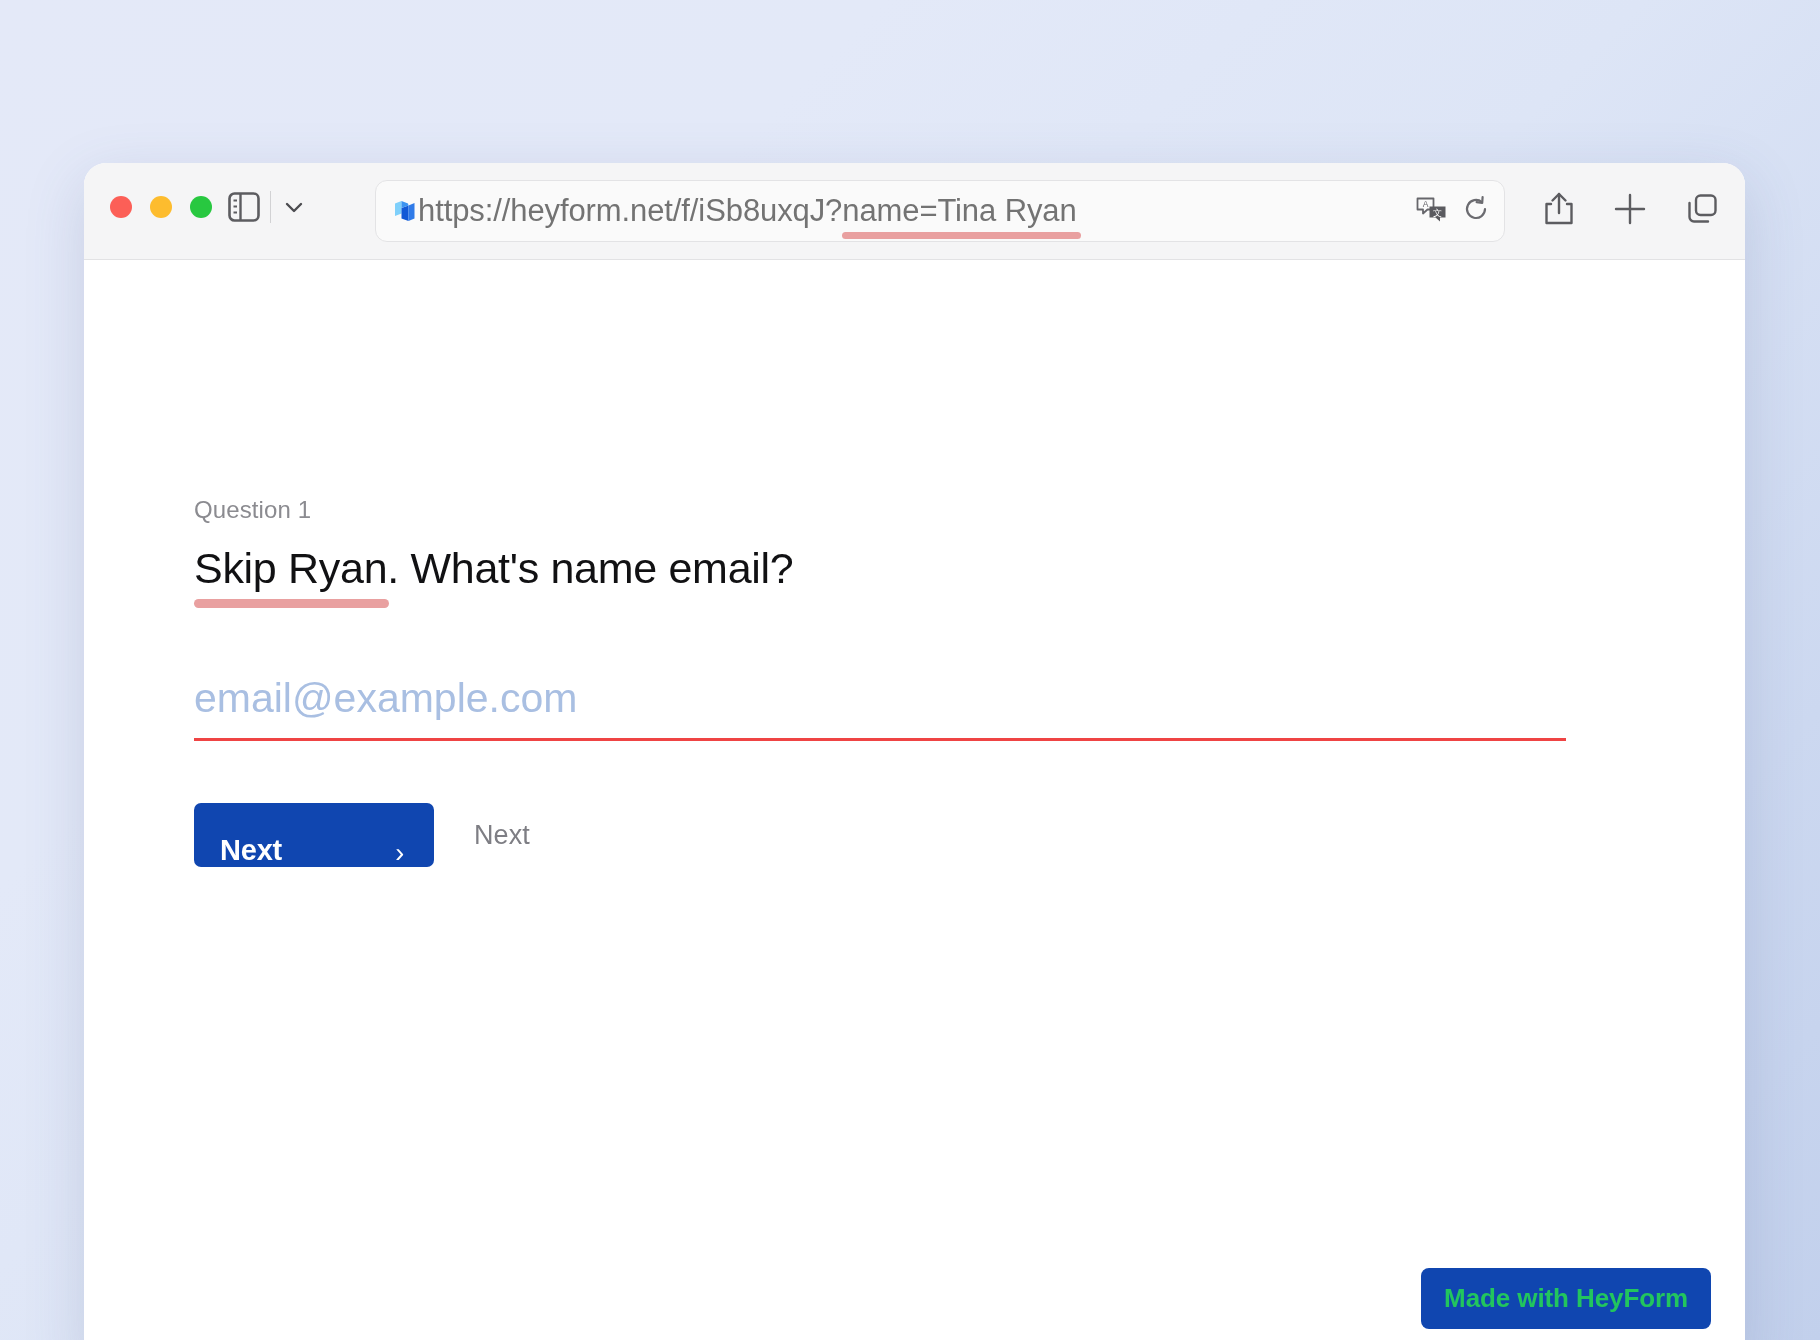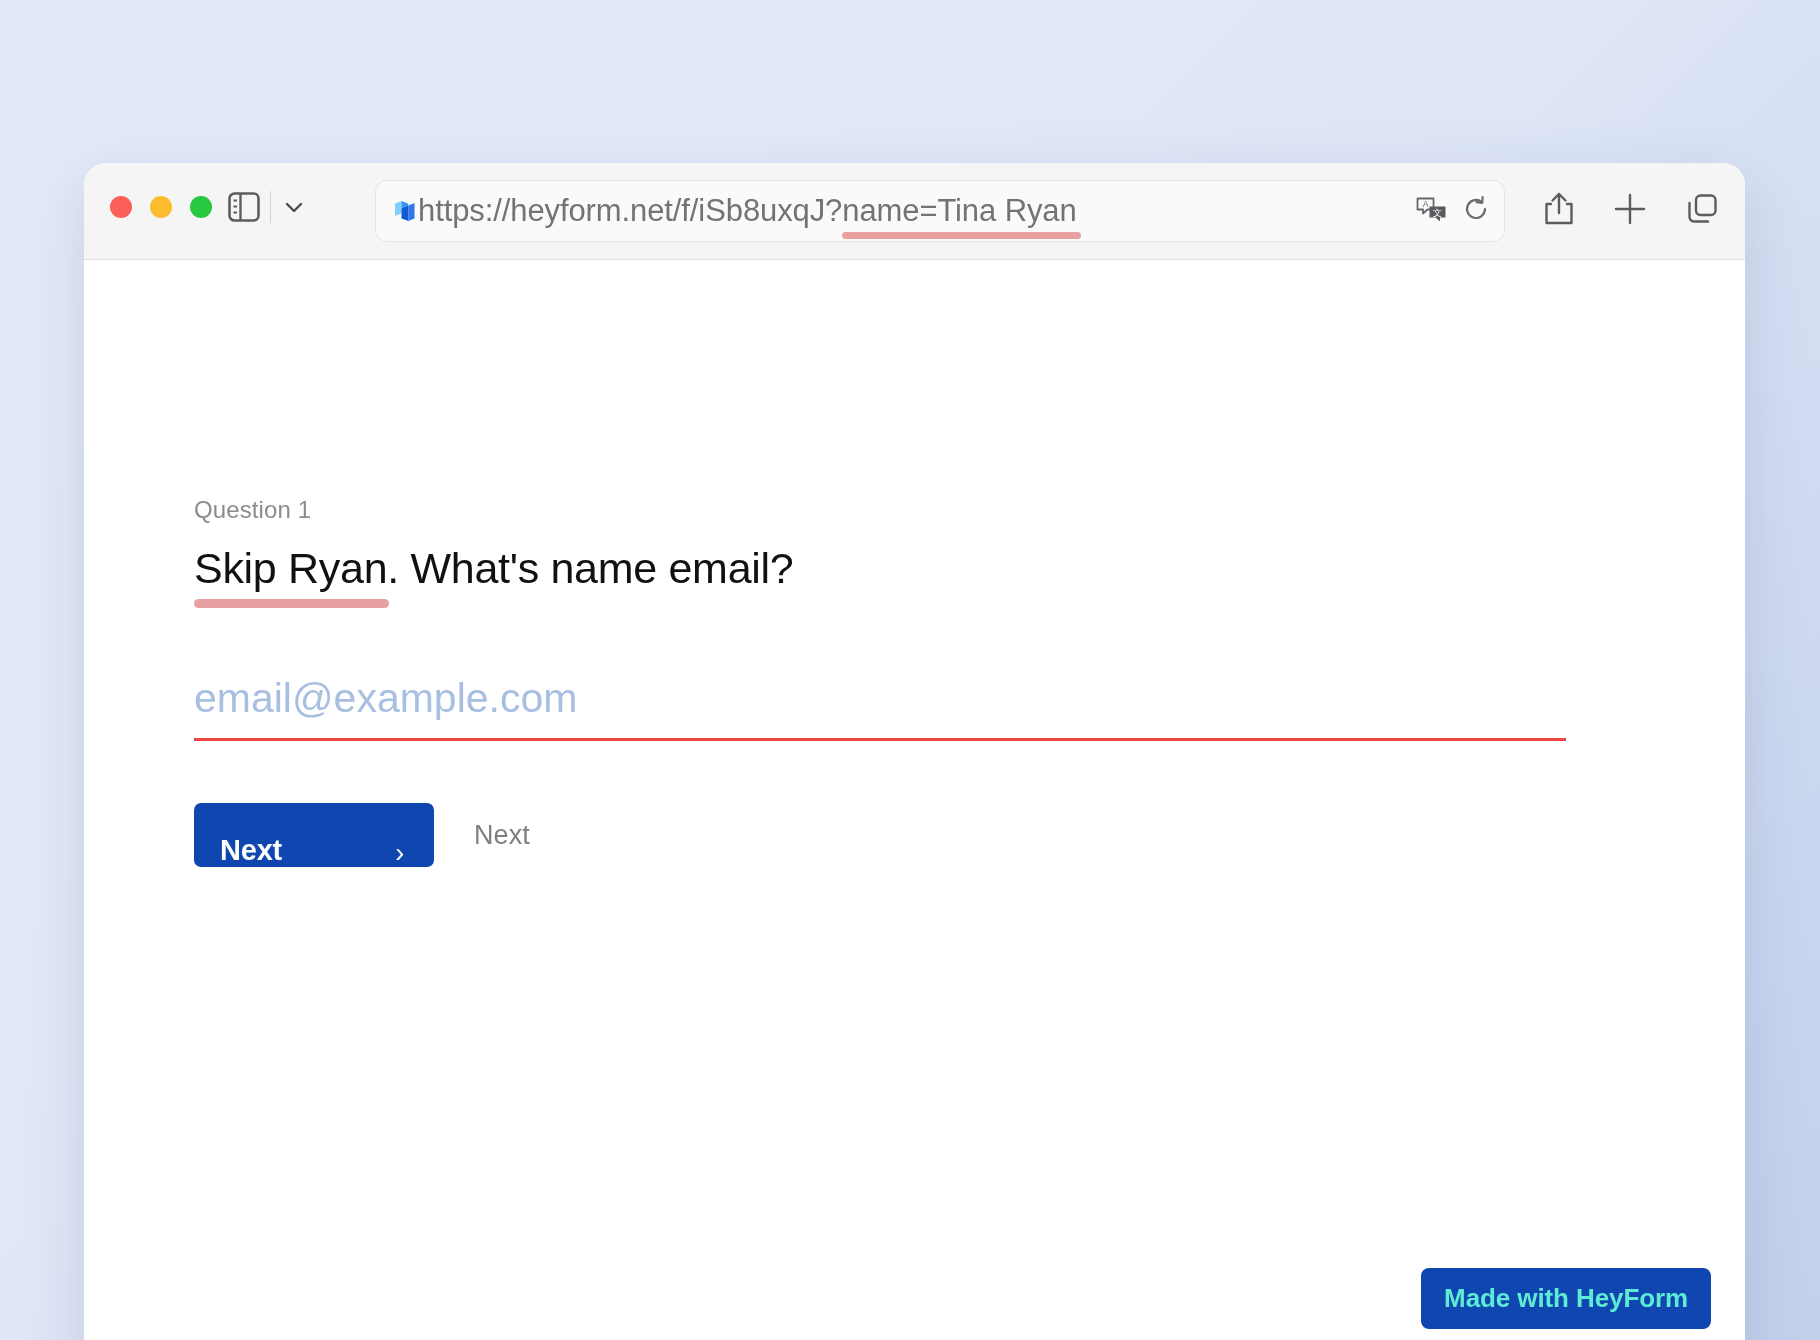--- a/index.html
+++ b/index.html
@@ -229,21 +229,21 @@
     color: #7e7e84;
     cursor: pointer;
     letter-spacing: 0.1px;
   }
 
   .heyform-badge {
     position: absolute;
     right: 34px;
     bottom: 34px;
     background: #1046b0;
-    color: #5eead4;
+    color: #22c55e;
     font-size: 26px;
     font-weight: 700;
     padding: 15px 23px;
     border-radius: 8px;
     cursor: pointer;
     letter-spacing: -0.1px;
   }
 </style>
 </head>
 <body>

